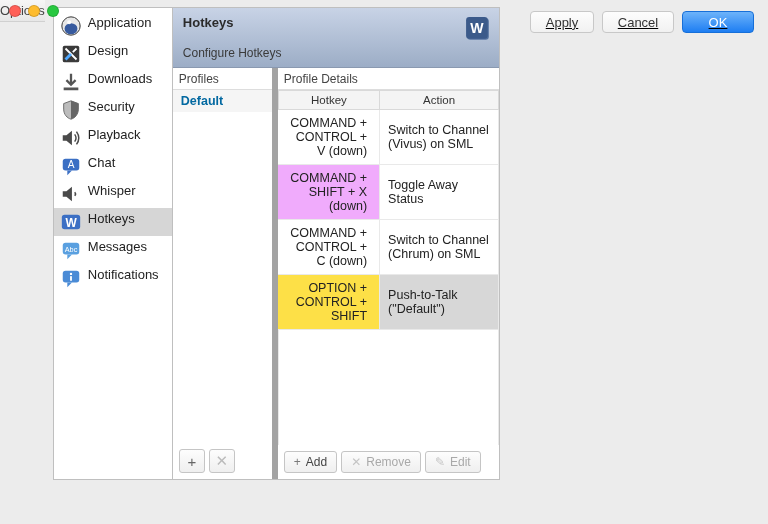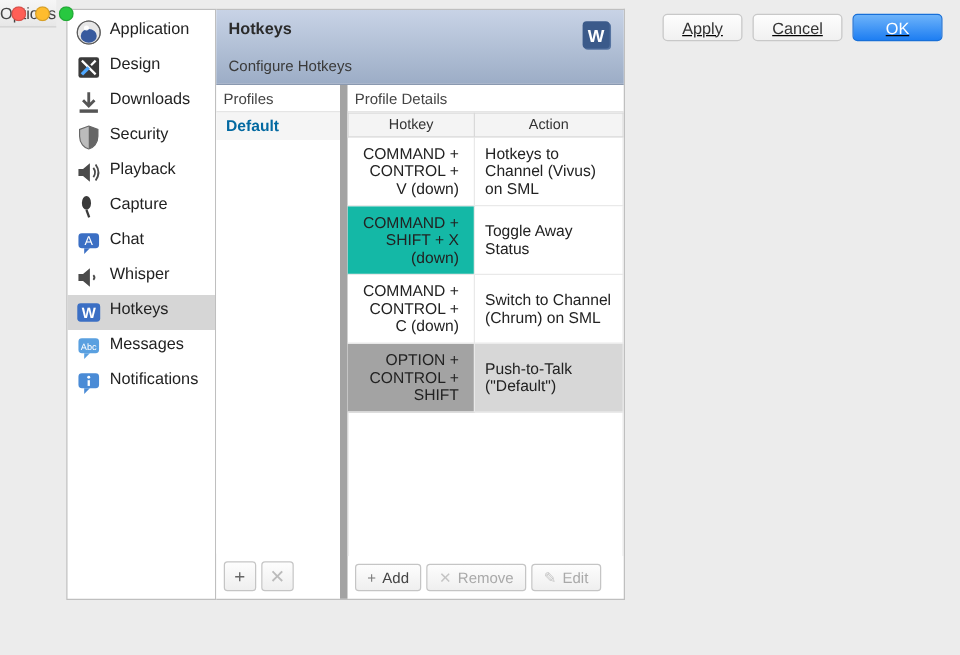--- a/index.html
+++ b/index.html
@@ -29,23 +29,23 @@
   .profiles-list { flex: 1; background: #fff; border-top: 1px solid #ddd; }
   .profile-row { padding: 4px 8px; font-size: 12.5px; font-weight: bold; color: #0369a1; }
   .profile-row.selected { background: #f5f5f5; }
   .details { flex: 1; display: flex; flex-direction: column; min-width: 0; }
   .table-wrap { flex: 1; border-top: 1px solid #ddd; overflow: hidden; display: flex; flex-direction: column; }
   table { width: 100%; border-collapse: collapse; }
   th { background: #f4f4f4; font-size: 11.5px; font-weight: normal; color: #333; padding: 3px 6px; border: 1px solid #d9d9d9; text-align: center; }
   td { font-size: 12.5px; color: #222; padding: 6px 8px; border-bottom: 1px solid #e9e9e9; border-right: 1px solid #e9e9e9; }
   th:first-child, td:first-child { width: 46%; }
   td.hotkey { text-align: right; padding-right: 12px; }
-  tr.alt td.hotkey { background: #14b8a6; }
+  tr.alt td.hotkey { background: #f0abfc; }
   tr.selected td { background: #d7d7d7; }
-  tr.selected td.hotkey { background: #a3a3a3; }
+  tr.selected td.hotkey { background: #fde047; }
   .table-fill { flex: 1; border-left: 1px solid #e9e9e9; border-right: 1px solid #e9e9e9; }
   .toolbar { display: flex; gap: 4px; padding: 6px; }
   .btn { background: linear-gradient(#fdfdfd,#efefef); border: 1px solid #c5c5c5; border-radius: 3px; padding: 3px 9px; font-size: 12px; color: #444; display: flex; align-items: center; gap: 5px; cursor: default; }
   .btn.disabled { color: #a9a9a9; }
   .btn .bicon { font-size: 12px; color: #7a7a7a; line-height: 1; }
   .btn.disabled .bicon { color: #c4c4c4; }
   .iconbtn { width: 26px; height: 24px; background: linear-gradient(#fdfdfd,#efefef); border: 1px solid #c5c5c5; border-radius: 3px; display: flex; align-items: center; justify-content: center; font-size: 15px; color: #666; }
   .iconbtn.disabled { color: #bbb; }
   .footer { height: 44px; display: flex; align-items: center; padding: 0 14px; text-decoration: underline; }
   .footer .spacer { flex: 1; }
@@ -112,29 +112,20 @@
             <svg viewBox="0 0 24 24">
               <path d="M3 9 H7 L13 4 V20 L7 15 H3 Z" fill="#4a4a4a"></path>
               <path d="M16 8 Q19 12 16 16 M18 5 Q23 12 18 19" stroke="#4a4a4a" stroke-width="1.6" fill="none"></path>
             </svg>
           </span>
         <span>Playback</span>
       </div>
       <div class="side-item">
         <span class="icon">
             <svg viewBox="0 0 24 24">
-              <ellipse cx="10" cy="8" rx="4" ry="6" fill="#3a3a3a"></ellipse>
-              <rect x="9" y="14" width="2" height="7" fill="#3a3a3a" transform="rotate(-20 10 14)"></rect>
-            </svg>
-          </span>
-        <span>Capture</span>
-      </div>
-      <div class="side-item">
-        <span class="icon">
-            <svg viewBox="0 0 24 24">
               <rect x="3" y="4" width="18" height="13" rx="3" fill="#3b6fc4"></rect>
               <path d="M8 17 L8 22 L13 17" fill="#3b6fc4"></path>
               <text x="12" y="14" text-anchor="middle" font-size="11" fill="#fff" font-family="Arial">A</text>
             </svg>
           </span>
         <span>Chat</span>
       </div>
       <div class="side-item">
         <span class="icon">
             <svg viewBox="0 0 24 24">
@@ -211,21 +202,21 @@
             <table>
               <thead>
                 <tr>
                   <th>Hotkey</th>
                   <th>Action</th>
                 </tr>
               </thead>
               <tbody>
                 <tr>
                   <td class="hotkey">COMMAND + CONTROL + V (down)</td>
-                  <td>Hotkeys to Channel (Vivus) on SML</td>
+                  <td>Switch to Channel (Vivus) on SML</td>
                 </tr>
                 <tr class="alt">
                   <td class="hotkey">COMMAND + SHIFT + X (down)</td>
                   <td>Toggle Away Status</td>
                 </tr>
                 <tr>
                   <td class="hotkey">COMMAND + CONTROL + C (down)</td>
                   <td>Switch to Channel (Chrum) on SML</td>
                 </tr>
                 <tr class="selected">

